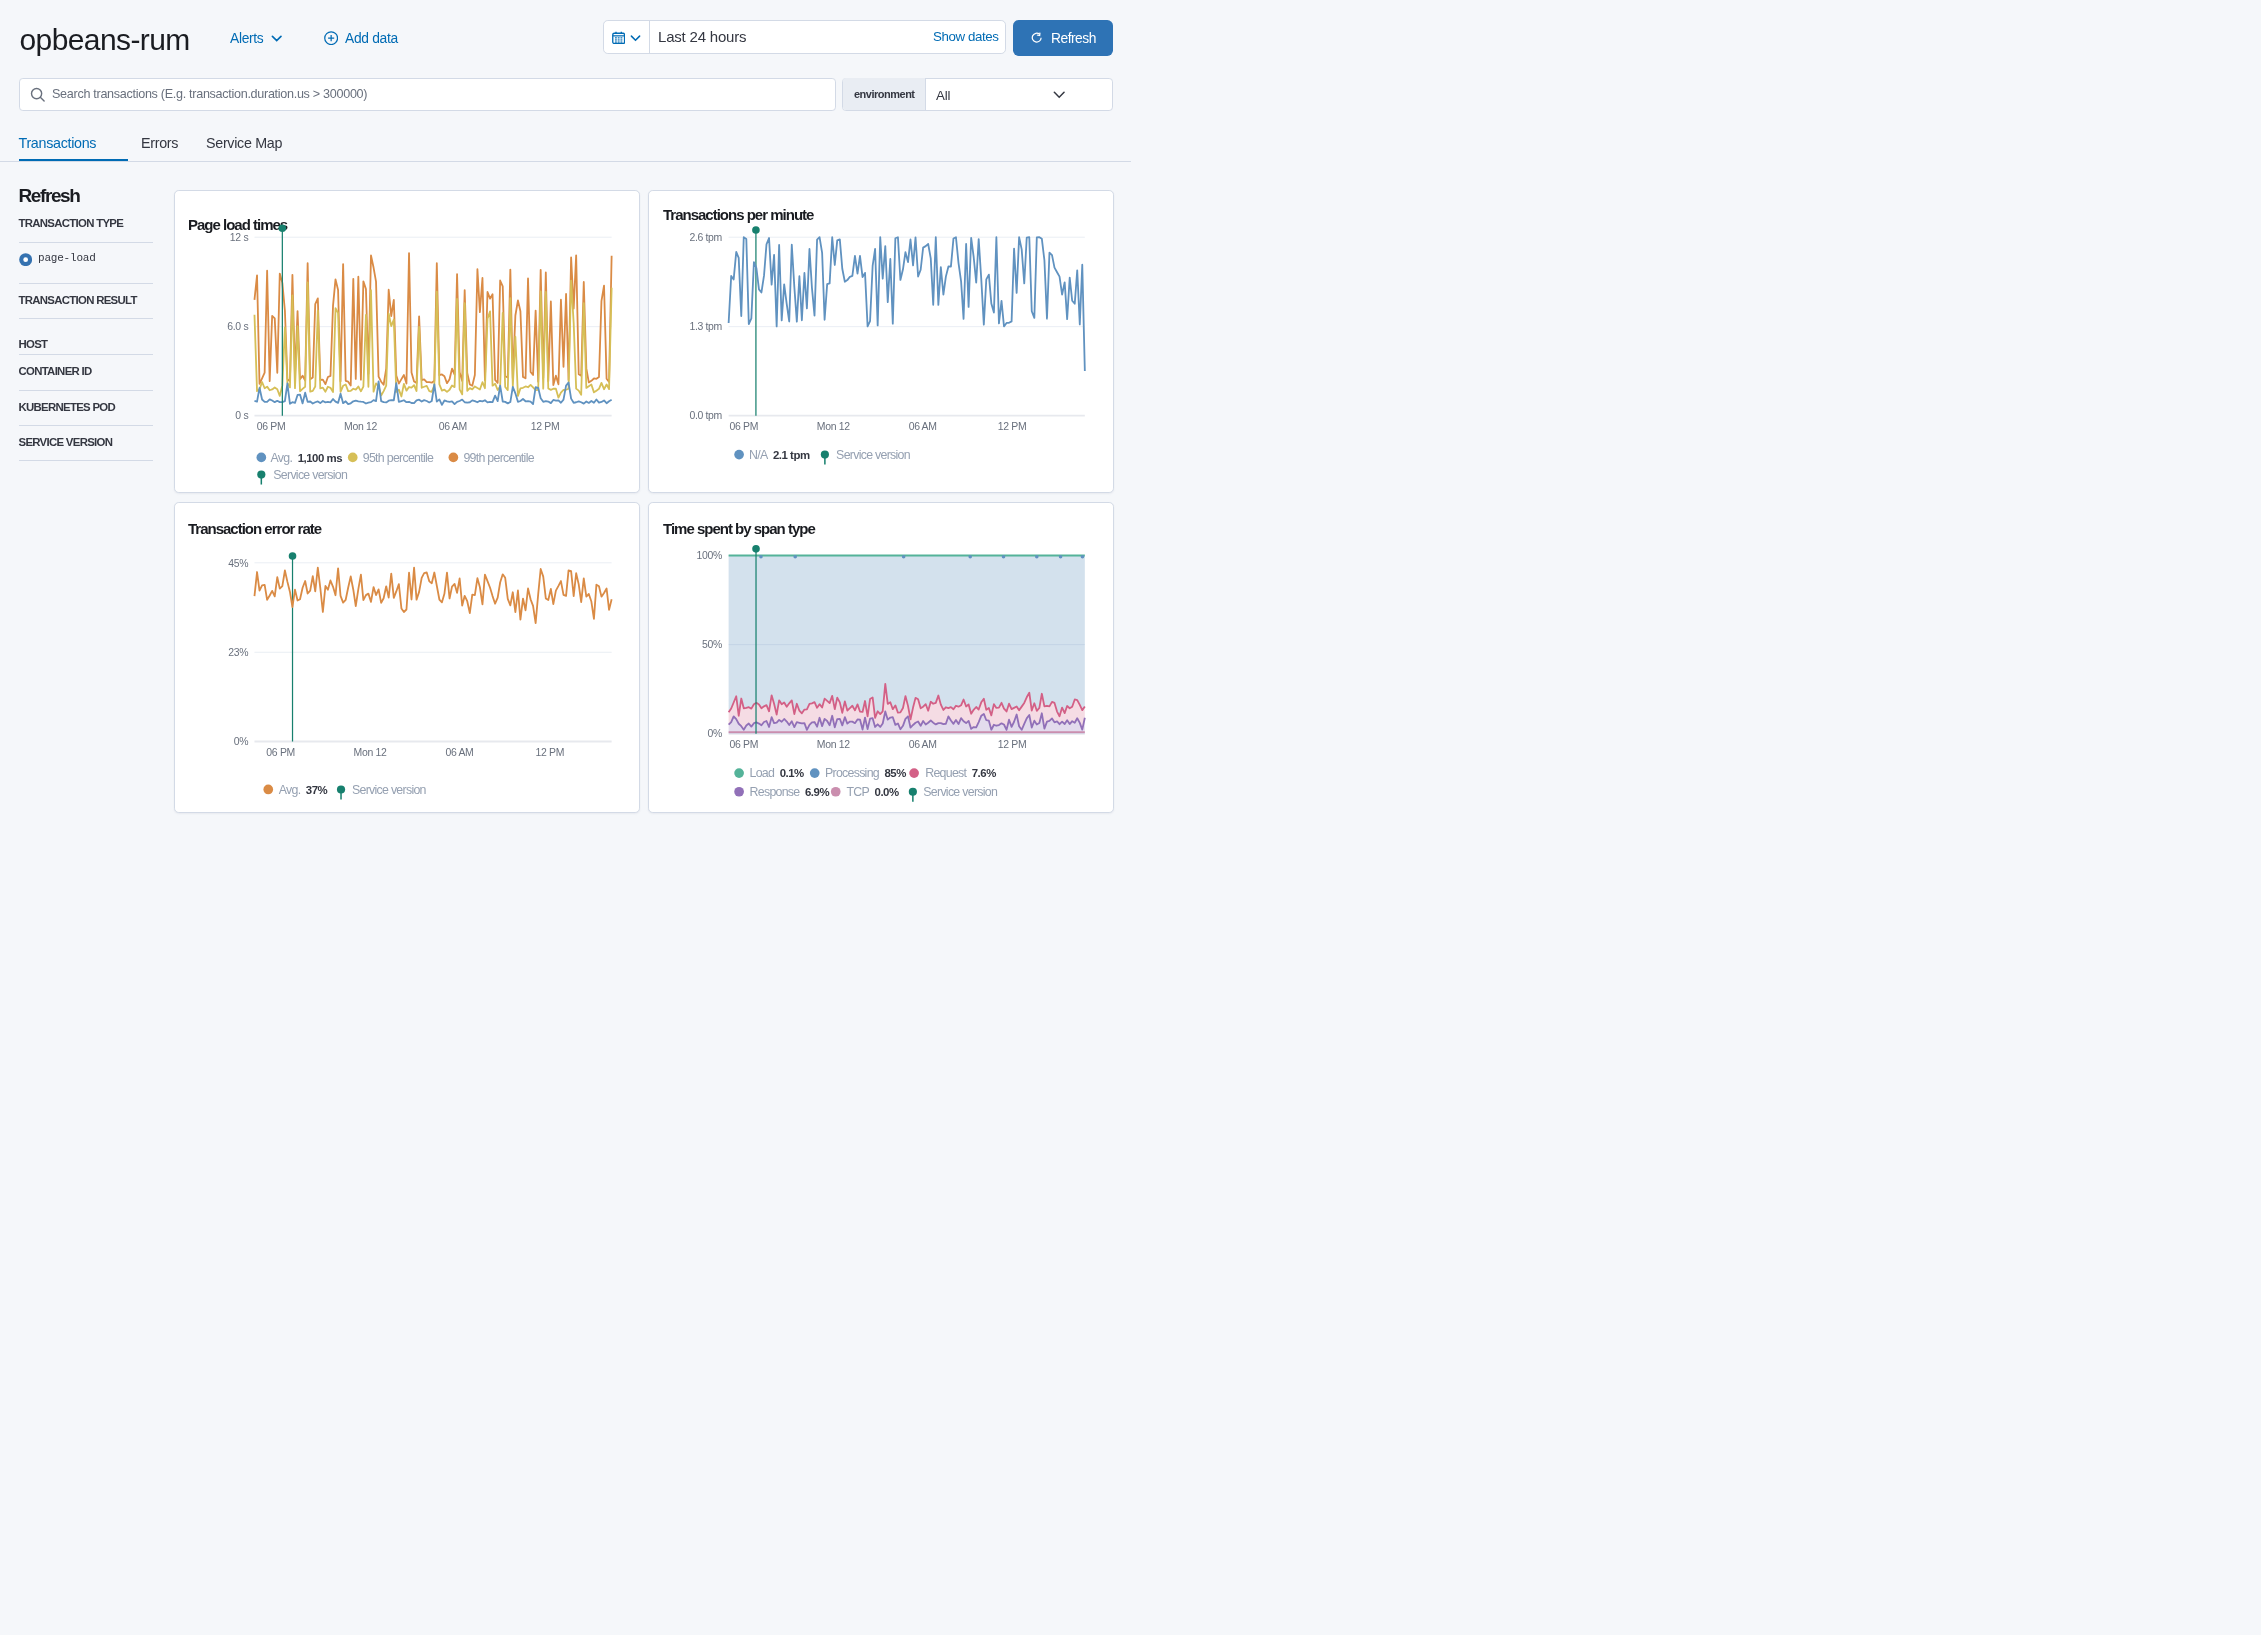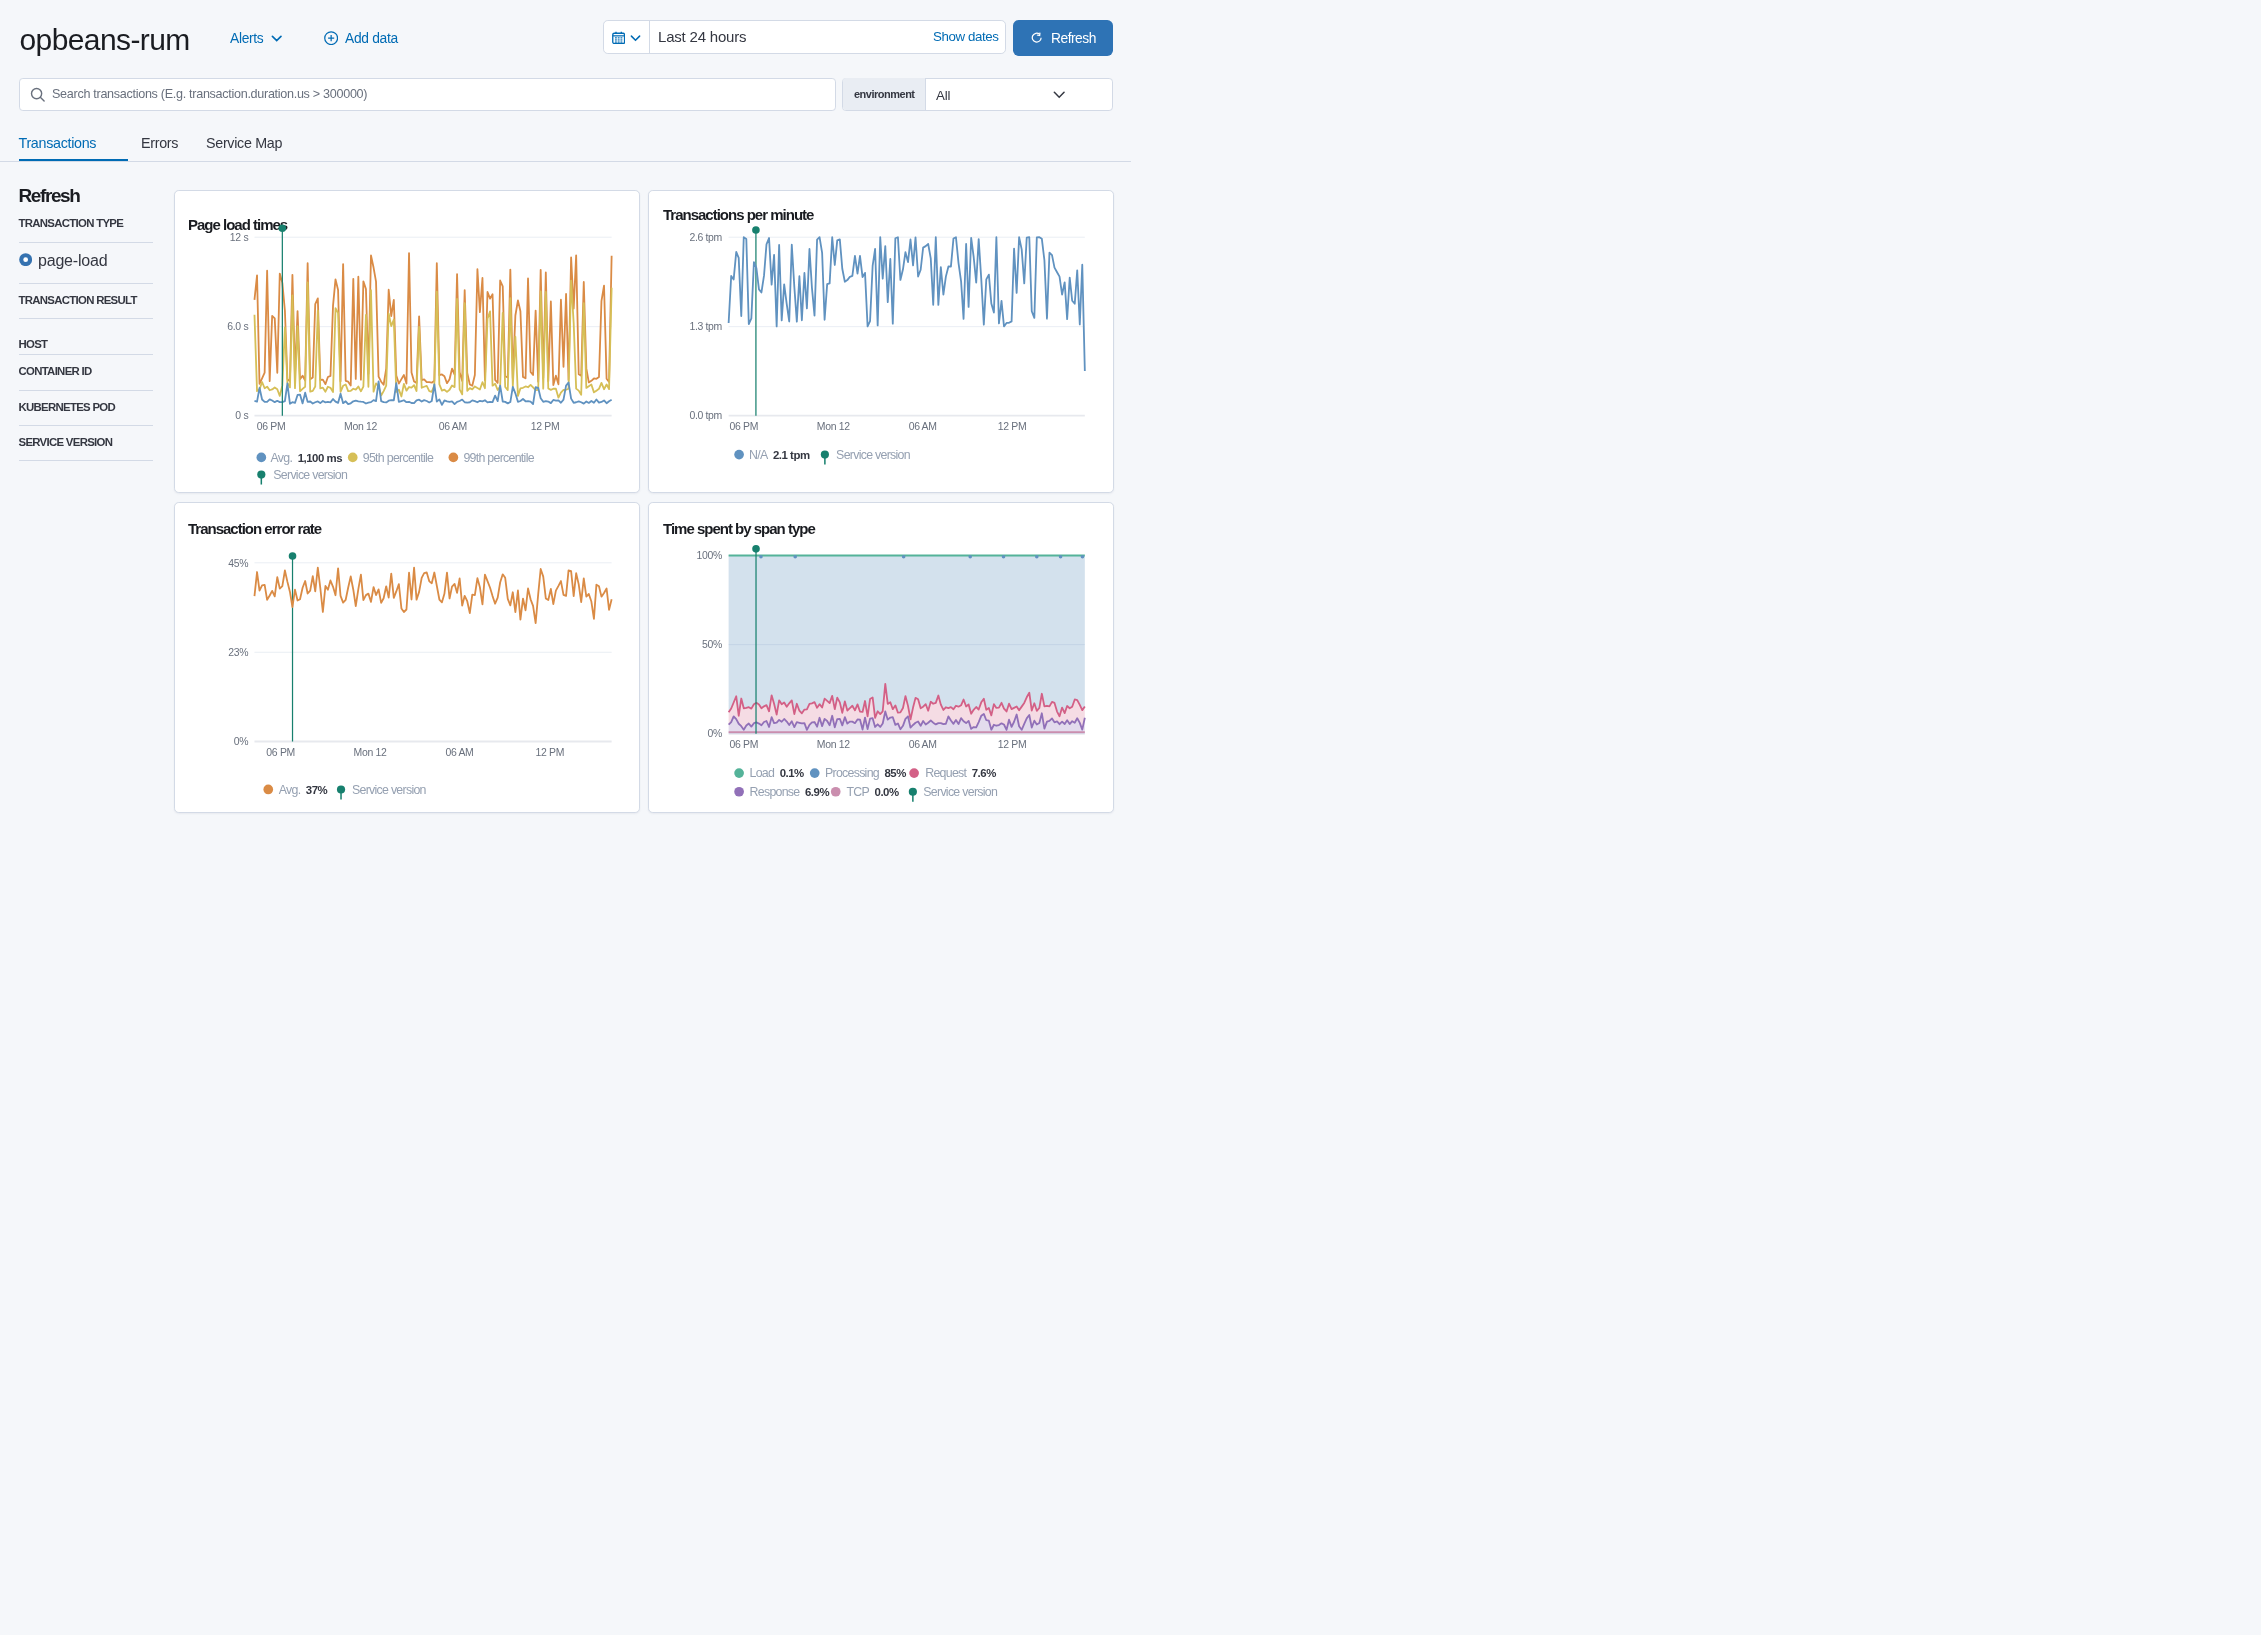--- a/index.html
+++ b/index.html
@@ -80,21 +80,21 @@
   <div class="abs" style="left:206px; top:135px; font-size:14.3px; color:#343741; letter-spacing:-0.3px;">Service Map</div>
 
   <div class="abs" style="left:18.5px; top:185px; font-size:19px; font-weight:700; color:#1a1c21; letter-spacing:-1.4px;">Refresh</div>
 
   <div class="abs" style="left:18.5px; top:217px; font-size:11.4px; font-weight:700; color:#343741; letter-spacing:-0.7px;">TRANSACTION TYPE</div>
   <div class="abs" style="left:18.5px; top:242px; width:134px; border-top:1px solid #d3dae6;"></div>
   <svg class="abs" style="left:18.5px; top:253px;" width="13.3" height="13.3" viewBox="0 0 14 14">
       <circle cx="7" cy="7" r="6.8" fill="#3572b0"></circle>
       <circle cx="7" cy="7" r="2.5" fill="#fff"></circle>
     </svg>
-  <div class="abs" style="left:38px; top:252px; font-size:16px; color:#343741; letter-spacing:-0.2px;">page-load</div>
+  <div class="abs" style="left:38px; top:252px; font-size:11px; color:#343741; letter-spacing:-0.2px;font-family:Liberation Mono, monospace;">page-load</div>
   <div class="abs" style="left:18.5px; top:283px; width:134px; border-top:1px solid #d3dae6;"></div>
 
   <div class="abs" style="left:18.5px; top:294px; font-size:11.4px; font-weight:700; color:#343741; letter-spacing:-0.7px;">TRANSACTION RESULT</div>
   <div class="abs" style="left:18.5px; top:318px; width:134px; border-top:1px solid #d3dae6;"></div>
 
   <div class="abs" style="left:18.5px; top:330px; font-size:11.4px; font-weight:700; color:#343741; letter-spacing:-0.7px;margin-top:8px;">HOST</div>
   <div class="abs" style="left:18.5px; top:354px; width:134px; border-top:1px solid #d3dae6;"></div>
 
   <div class="abs" style="left:18.5px; top:365px; font-size:11.4px; font-weight:700; color:#343741; letter-spacing:-0.7px;">CONTAINER ID</div>
   <div class="abs" style="left:18.5px; top:390px; width:134px; border-top:1px solid #d3dae6;"></div>

